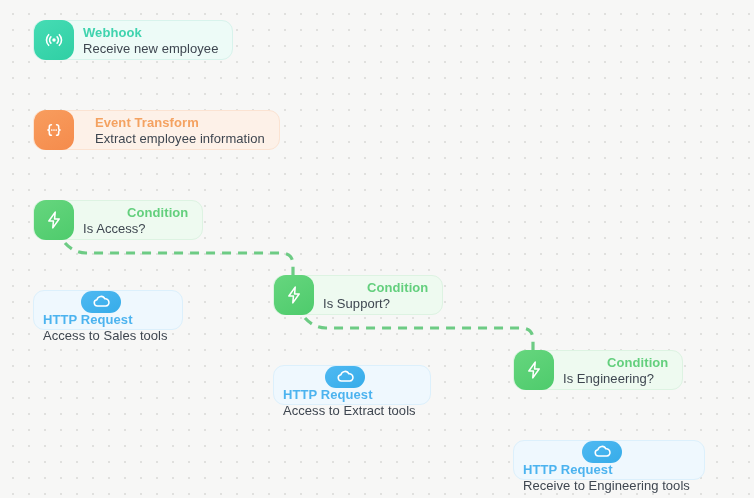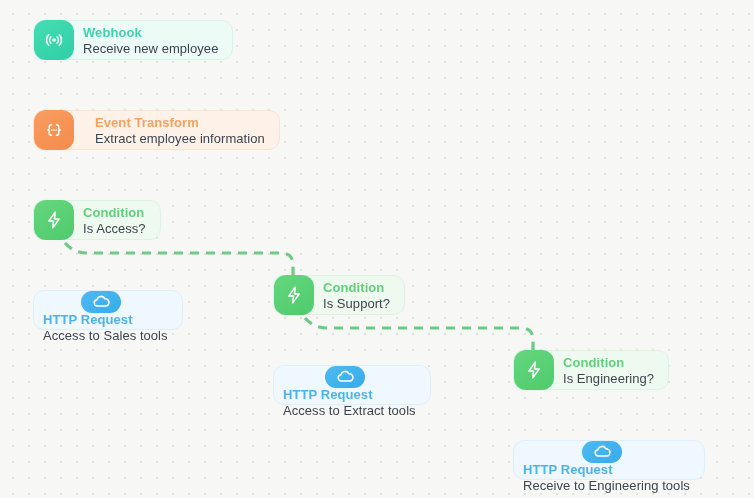--- a/index.html
+++ b/index.html
@@ -84,21 +84,21 @@
   .t-webhook { background: #edfbf7; border-color: #d8f3ec; }
   .t-webhook .tile { background: linear-gradient(150deg,#46dcb4 0%,#2fcfa4 100%); }
   .t-webhook .cat { color: #3fd3ae; }
 
   .t-transform { background: #fdf1e8; border-color: #fbe3d2; }
   .t-transform .tile { background: linear-gradient(150deg,#f89d5e 0%,#f58b4c 100%); }
   .t-transform .cat { color: #f4a261; }
 
   .t-condition { background: #eefaf0; border-color: #ddf3e2; }
   .t-condition .tile { background: linear-gradient(150deg,#66d67e 0%,#4ecb6c 100%); }
-  .t-condition .cat { color: #63cf7d; }
+  .t-condition .cat { color: #63cf7d; margin-left: 44px; }
 
   .t-http { background: #eff8fe; border-color: #dcf0fc; flex-direction: column; }
   .t-http .tile { background: linear-gradient(150deg,#4fb9f2 0%,#36ace9 100%); }
   .t-http .cat { color: #4cb3ef; }
 
   .tile svg { display: block; }
 </style>
 </head>
 <body>
 

